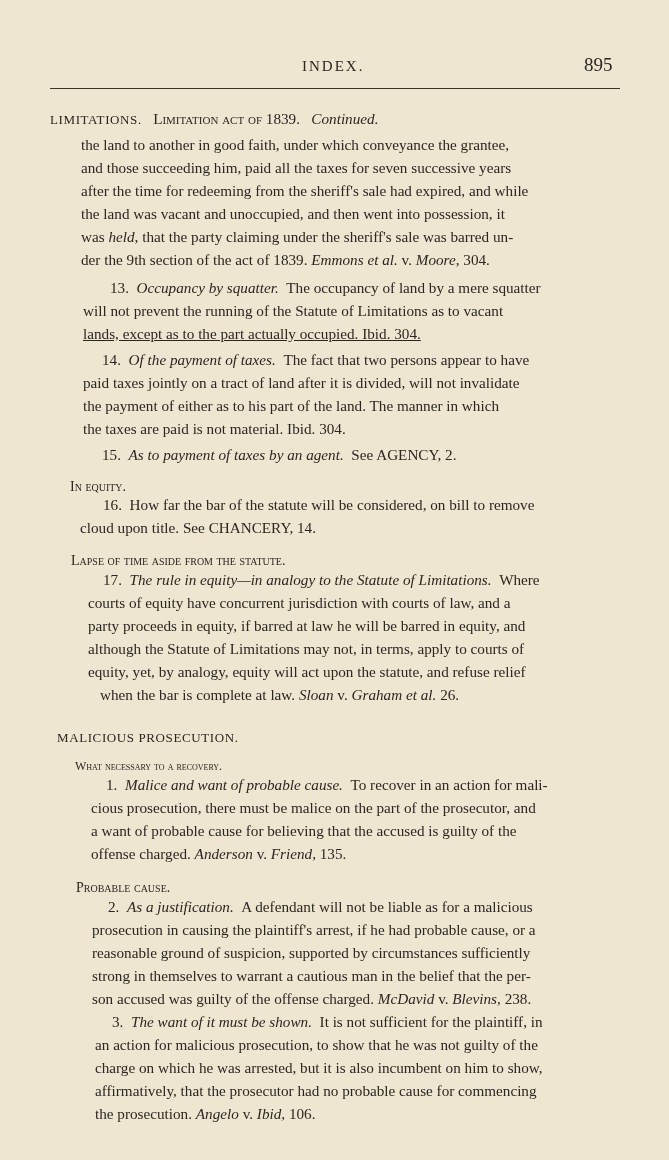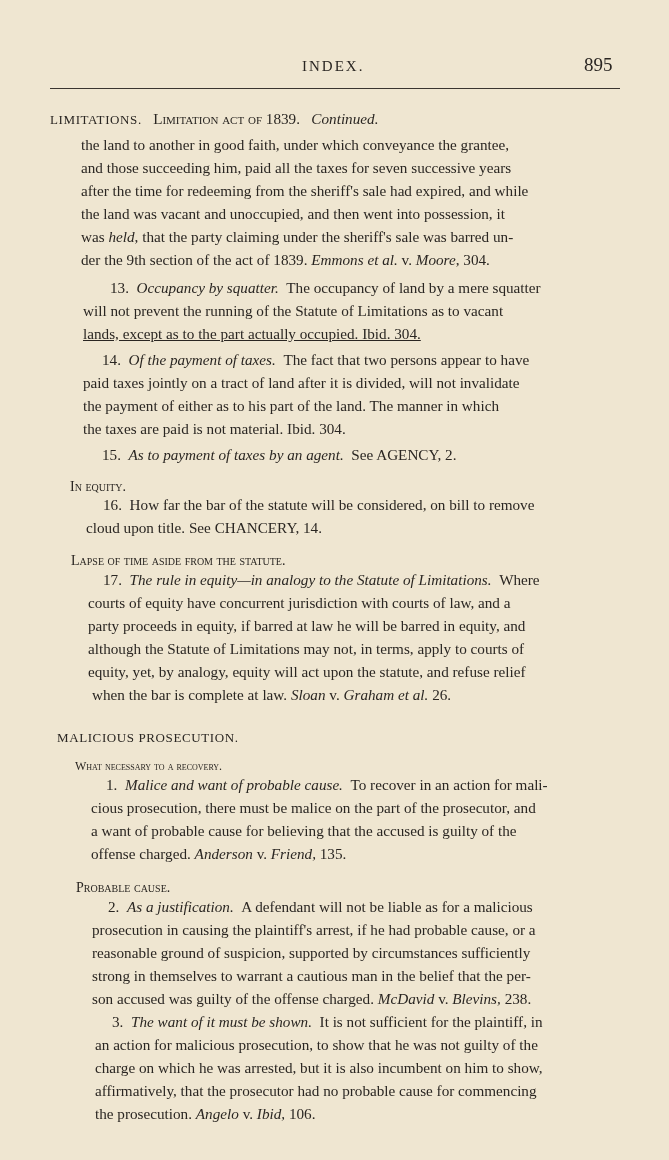--- a/index.html
+++ b/index.html
@@ -65,31 +65,31 @@
     <div class="line" style="left:83px; top:419px;">the taxes are paid is not material.   Ibid. 304.</div>
 
     <div class="line" style="left:102px; top:445px;">
       <span>15.</span>&nbsp;&nbsp;<span class="it">As to payment of taxes by an agent.</span>&nbsp;&nbsp;<span>See AGENCY, 2.</span>
     </div>
 
     <div class="line sc" style="left:70px; top:477px; font-size:14px;">In equity.</div>
     <div class="line" style="left:103px; top:495px;">
       <span>16.</span>&nbsp;&nbsp;<span>How far the bar of the statute will be considered, on bill to remove</span>
     </div>
-    <div class="line" style="left:86px; top:518px;">cloud upon title.   See CHANCERY, 14.</div>
+    <div class="line" style="left:80px; top:518px;">cloud upon title.   See CHANCERY, 14.</div>
 
     <div class="line sc" style="left:71px; top:551px; font-size:14px;">Lapse of time aside from the statute.</div>
     <div class="line" style="left:103px; top:570px;">
       <span>17.</span>&nbsp;&nbsp;<span class="it">The rule in equity—in analogy to the Statute of Limitations.</span>&nbsp;&nbsp;<span>Where</span>
     </div>
     <div class="line" style="left:88px; top:593px;">courts of equity have concurrent jurisdiction with courts of law, and a</div>
     <div class="line" style="left:88px; top:616px;">party proceeds in equity, if barred at law he will be barred in equity, and</div>
     <div class="line" style="left:88px; top:639px;">although the Statute of Limitations may not, in terms, apply to courts of</div>
     <div class="line" style="left:88px; top:662px;">equity, yet, by analogy, equity will act upon the statute, and refuse relief</div>
-    <div class="line" style="left:92px; top:685px;text-align:center;">
+    <div class="line" style="left:100px; top:685px;text-align:center;">
       <span>when the bar is complete at law.   </span><span class="it">Sloan</span><span> v. </span><span class="it">Graham et al.</span><span> 26.</span>
     </div>
 
     <div class="line title-large" style="left:57px; top:728px;">MALICIOUS PROSECUTION.</div>
 
     <div class="line sc" style="left:75px; top:756px; font-size:12px;">What necessary to a recovery.</div>
     <div class="line" style="left:106px; top:775px;">
       <span>1.</span>&nbsp;&nbsp;<span class="it">Malice and want of probable cause.</span>&nbsp;&nbsp;<span>To recover in an action for mali-</span>
     </div>
     <div class="line" style="left:91px; top:798px;">cious prosecution, there must be malice on the part of the prosecutor, and</div>

